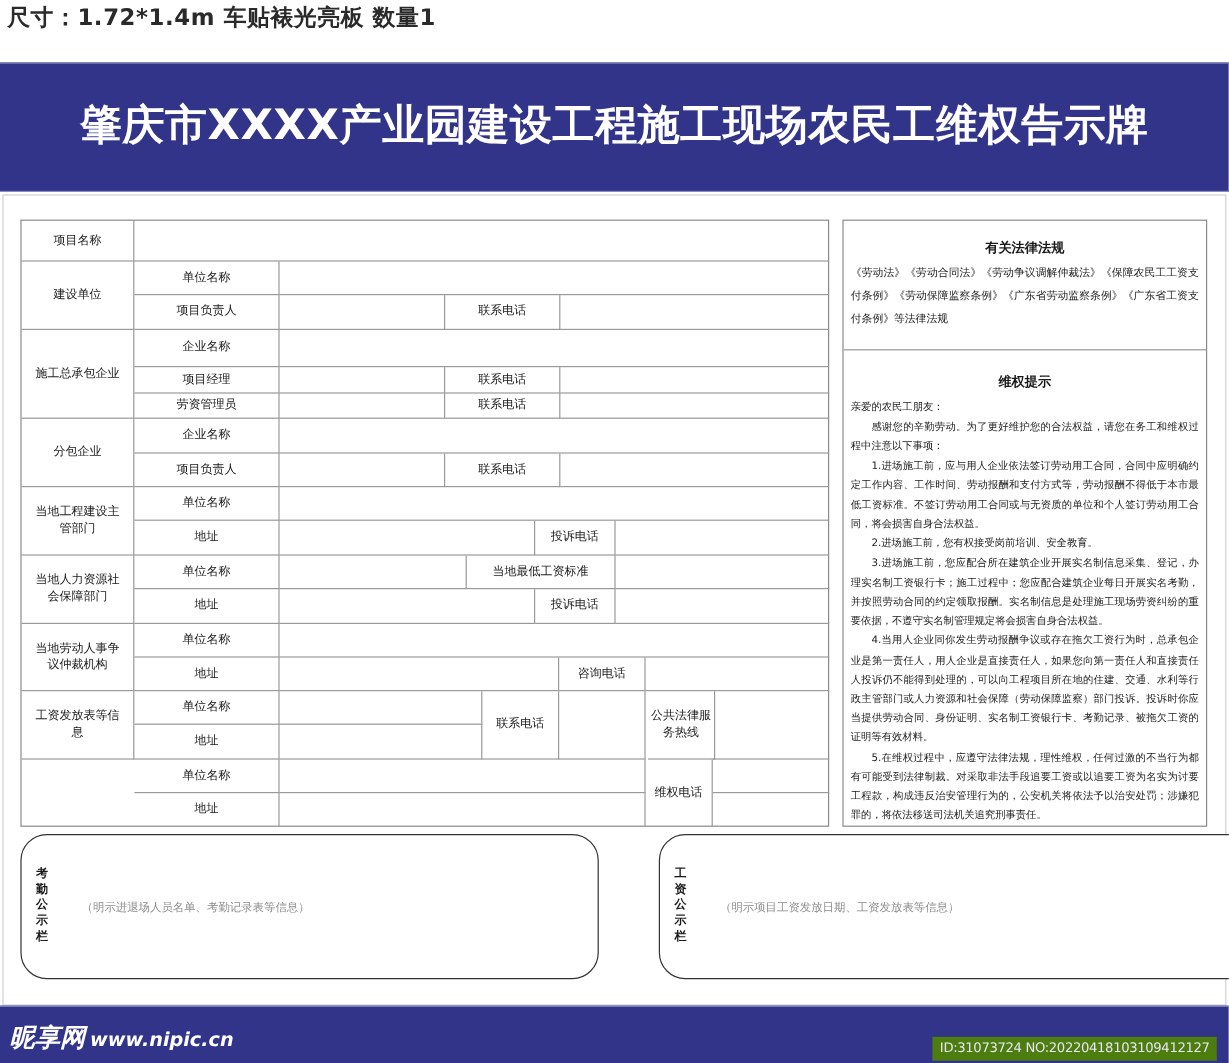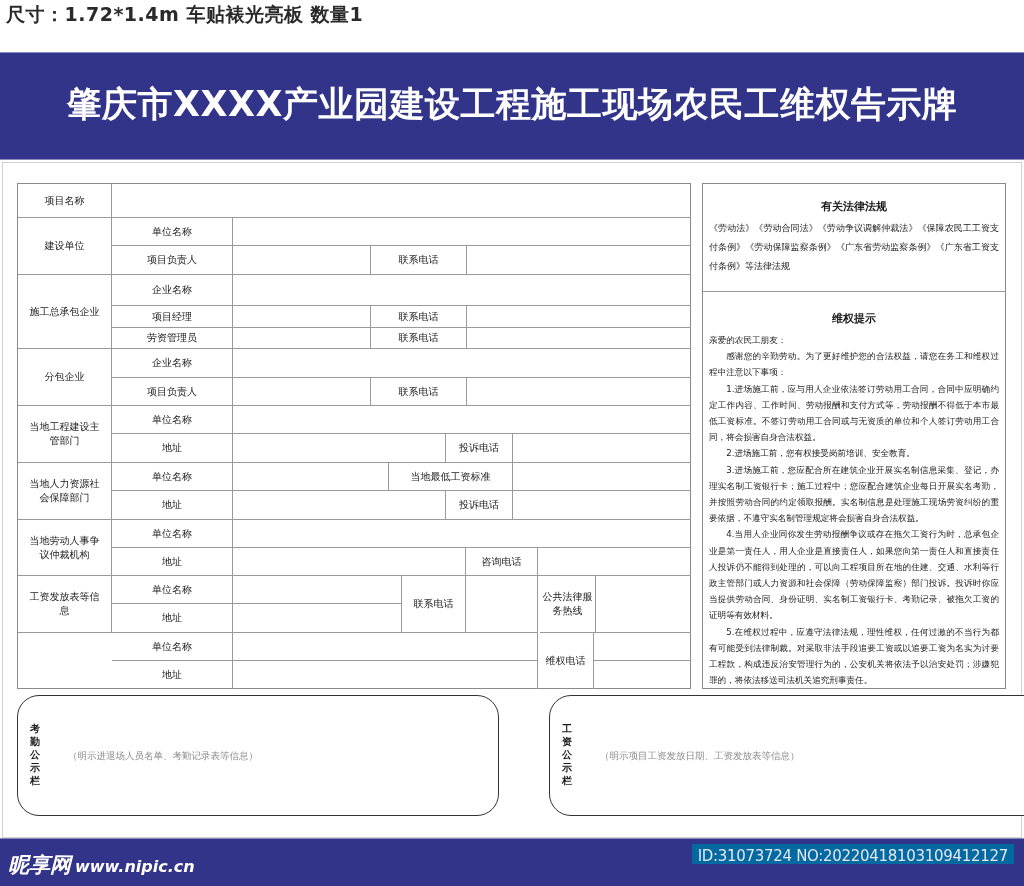--- a/index.html
+++ b/index.html
@@ -25,21 +25,21 @@
   .tips-body { font-size: 8.6px; line-height: 16.2px; color: #222; text-align: justify; }
   .tips-body p.indent { text-indent: 2em; }
 
   .box { position: absolute; top: 695px; height: 121px; border: 1.5px solid #333; border-radius: 22px; background: #fff; }
   .box-label { position: absolute; left: 12px; top: 26px; width: 12px; font-size: 10px; font-weight: bold; line-height: 13px; color: #1a1a1a; text-align: left; }
   .box-hint { position: absolute; left: 50px; top: 54px; font-size: 9.5px; color: #8c8c8c; white-space: nowrap; }
 
   .footer { position: absolute; left: 0; top: 838px; width: 1024px; height: 48px; background: #313489; border-top: 1px solid #8a8cc0; }
   .logo { position: absolute; left: 8px; top: 12px; color: #fff; font-size: 21px; font-weight: bold; font-style: italic; white-space: nowrap; }
   .logo-url { font-size: 16px; margin-left: 4px; }
-  .idbox { position: absolute; right: 10px; top: 5px; height: 20px; background: #0369a1; color: #e6e6f2; font-size: 15px; padding: 3px 6px; white-space: nowrap; letter-spacing: -0.3px; }
+  .idbox { position: absolute; right: 10px; top: 25px; height: 20px; background: #4d7c0f; color: #e6e6f2; font-size: 11px; padding: 3px 6px; white-space: nowrap; letter-spacing: -0.3px; }
 </style>
 </head>
 <body>
 
 <div class="spec">尺寸：1.72*1.4m   车贴裱光亮板  数量1</div>
 
 <div class="header">
   <div class="header-title">肇庆市XXXX产业园建设工程施工现场农民工维权告示牌</div>
 </div>
 

